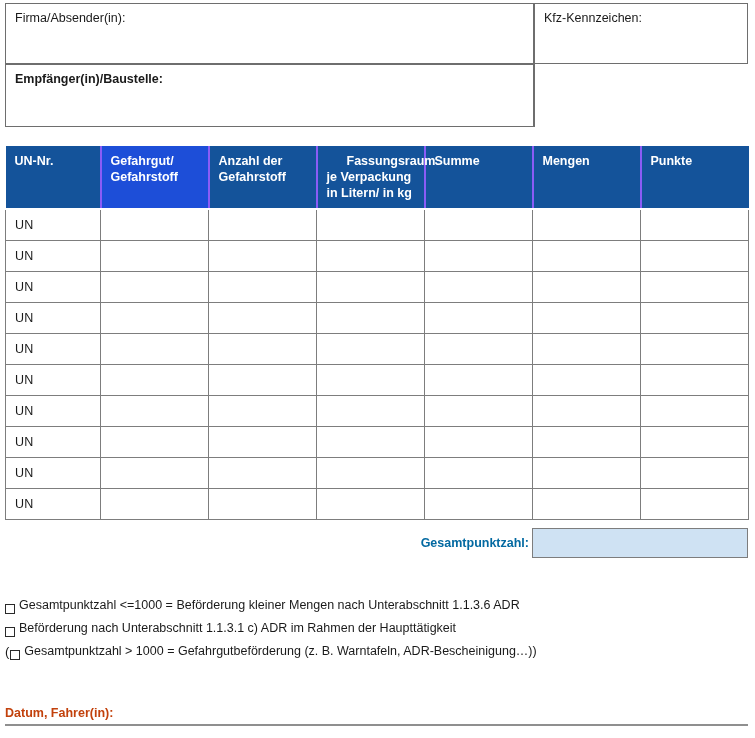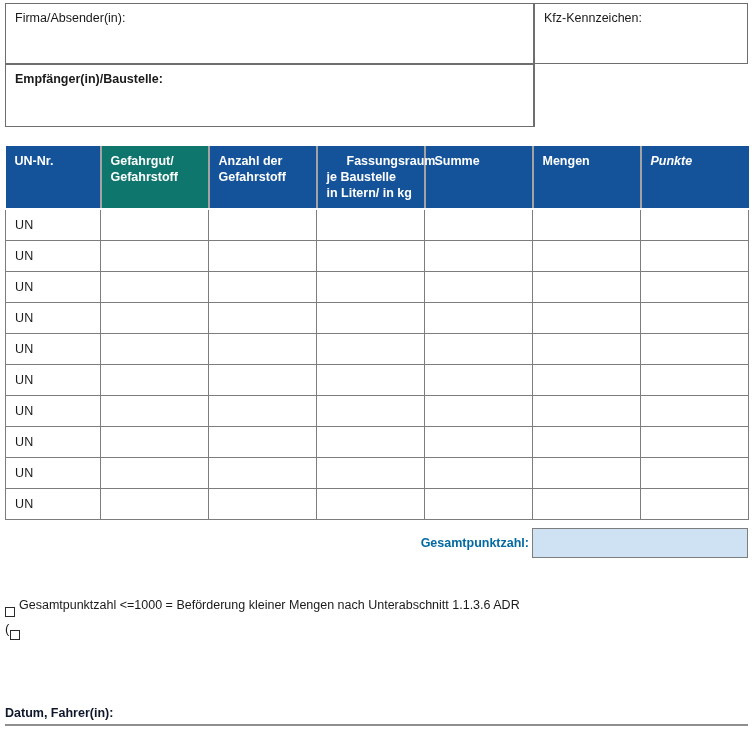--- a/index.html
+++ b/index.html
@@ -73,24 +73,24 @@
     background: #14539a;
     color: #ffffff;
     font-size: 12.5px;
     font-weight: bold;
     line-height: 16px;
     text-align: left;
     vertical-align: top;
     padding: 7px 0 7px 9px;
     height: 60px;
     box-sizing: border-box;
-    border-right: 2px solid #a3a3a3;
+    border-right: 2px solid #8b5cf6;
     border-bottom: 2px solid #ffffff;
   }
-  #goods-table thead th:last-child { border-right: none; font-style: italic; }
+  #goods-table thead th:last-child { border-right: none; }
 
   #goods-table tbody td {
     height: 31px;
     box-sizing: border-box;
     border: 1px solid #7d7d7d;
     border-top: none;
     padding: 0 0 0 9px;
     font-size: 12.5px;
     color: #1a1a1a;
     background: #ffffff;
@@ -136,21 +136,21 @@
 
   
   #checkbox-section {
     position: absolute;
     left: 5px;
     top: 594px;
     width: 743px;
   }
   .check-line {
     display: flex;
-    align-items: flex-end;
+    align-items: center;
     height: 23px;
     font-size: 12.5px;
     line-height: 23px;
     color: #1a1a1a;
     white-space: nowrap;
   }
   .paren {
     display: inline-block;
     font-size: 13px;
     line-height: 23px;
@@ -171,21 +171,21 @@
   
   #signature-section {
     position: absolute;
     left: 5px;
     top: 706px;
     width: 743px;
   }
   #signature-label {
     font-size: 12.5px;
     font-weight: bold;
-    color: #0f172a;
+    color: #c2410c;
     padding-bottom: 4px;
     white-space: nowrap;
   }
   #signature-rule {
     width: 743px;
     height: 2px;
     background: #8f8f8f;
   }
 </style>
 </head>
@@ -217,31 +217,31 @@
       <col class="c-cap">
     <col class="c-sum">
       <col class="c-fac">
       <col class="c-pts">
   </colgroup>
   <thead style="background-color: rgb(20, 83, 154);">
     <tr>
       <th style="background-color: rgb(20, 83, 154);">
           <span style="display: block;">UN-Nr.</span>
         </th>
-      <th style="background-color: #0f766e;">
+      <th style="background-color: #1d4ed8;">
           <span style="display: block;">Gefahrgut/</span>
           <span style="display: block;">Gefahrstoff</span>
         </th>
       <th style="background-color: rgb(20, 83, 154); margin-top: 36px;">
           <span style="display: block;">Anzahl der</span>
           <span style="display: block;">Gefahrstoff</span>
         </th>
       <th style="background-color: rgb(20, 83, 154);">
           <span style="display: block; margin-left: 20px;">Fassungsraum</span>
-          <span style="display: block;">je Baustelle</span>
+          <span style="display: block;">je Verpackung</span>
           <span style="display: block;">in Litern/ in kg</span>
         </th>
       <th style="background-color: rgb(20, 83, 154); margin-left: 48px;">
           <span style="display: block;">Summe</span>
         </th>
       <th style="background-color: rgb(20, 83, 154);">
           <span style="display: block;">Mengen</span>
         </th>
       <th style="background-color: rgb(20, 83, 154);">
           <span style="display: block;">Punkte</span>
@@ -348,21 +348,26 @@
     <span id="total-value-text"></span>
   </div>
 </div>
 
 <div id="checkbox-section">
     <div class="check-line">
       <span class="checkbox"></span>
       <span class="check-text">Gesamtpunktzahl &lt;=1000 = Beförderung kleiner Mengen nach Unterabschnitt 1.1.3.6 ADR</span>
     </div>
     <div class="check-line">
+      <span class="checkbox"></span>
+      <span class="check-text">Beförderung nach Unterabschnitt 1.1.3.1 c) ADR im Rahmen der Haupttätigkeit</span>
+    </div>
+    <div class="check-line">
       <span class="paren">(</span>
       <span class="checkbox"></span>
+      <span class="check-text">Gesamtpunktzahl &gt; 1000 = Gefahrgutbeförderung (z. B. Warntafeln, ADR-Bescheinigung…))</span>
     </div>
   </div>
 
 <div id="signature-section">
   <div id="signature-label">Datum, Fahrer(in):</div>
   <div id="signature-rule"></div>
 </div>
 
 </body></html>

